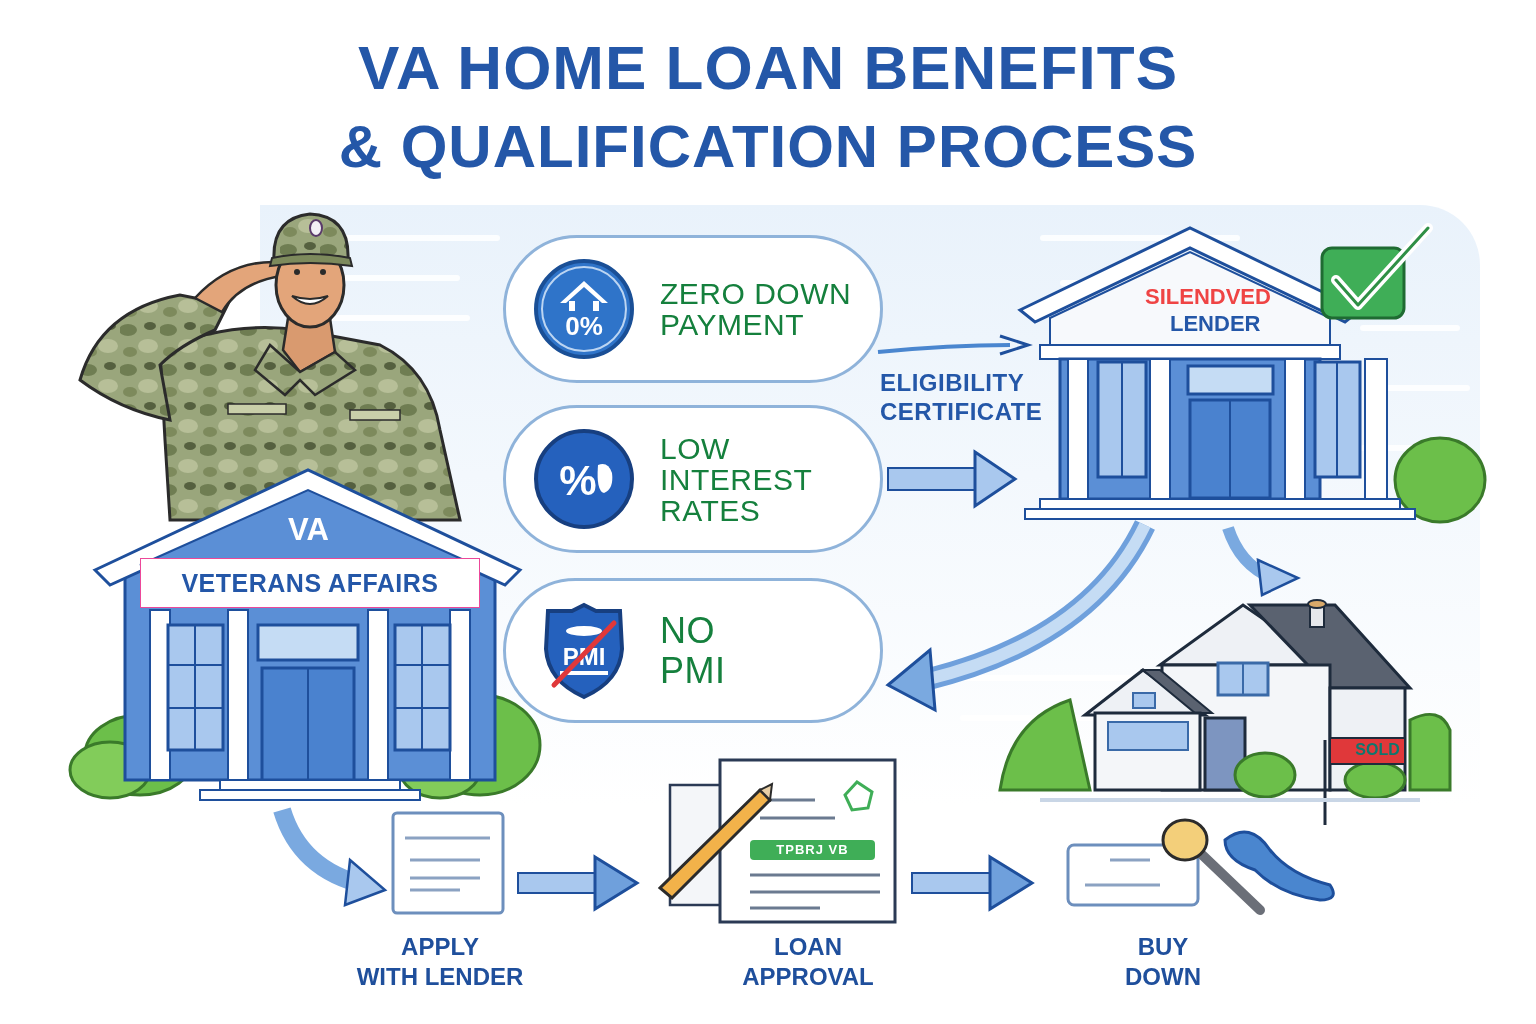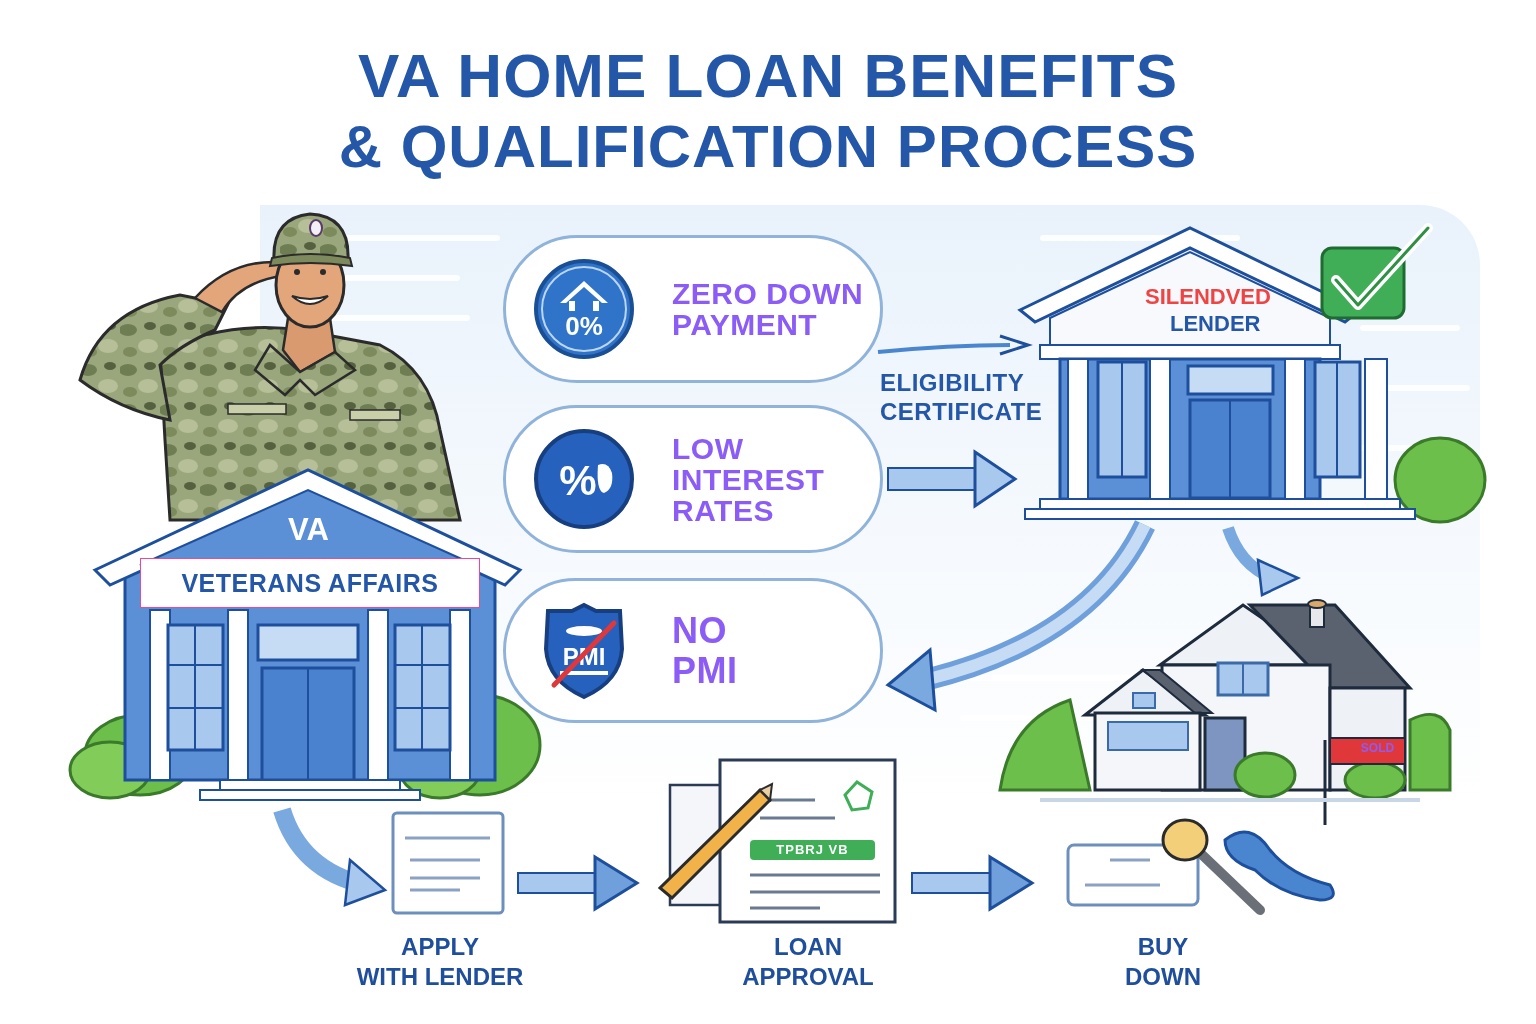--- a/index.html
+++ b/index.html
@@ -1,31 +1,31 @@
 <!DOCTYPE html>
 <html><head>
 <meta charset="utf-8">
 <style>
   * { box-sizing: border-box; margin: 0; padding: 0; }
   html, body { width: 1536px; height: 1024px; background: #ffffff; overflow: hidden; }
   body { font-family: "Liberation Sans", "DejaVu Sans", sans-serif; position: relative; color: #1f4f9c; }
 
   .title { position: absolute; left: 0; width: 1536px; text-align: center; font-weight: 700; color: #2457a8; letter-spacing: 1px; }
-  .title.l1 { top: 40px; font-size: 62px; }
+  .title.l1 { top: 32px; font-size: 62px; }
   .title.l2 { top: 112px; font-size: 60px; }
 
   .sky { position: absolute; left: 260px; top: 205px; width: 1220px; height: 600px;
          background: linear-gradient(180deg,#e9f2fb 0%, #f3f8fd 45%, #ffffff 100%);
          border-radius: 0 60px 0 0; }
   .stripe { position: absolute; height: 6px; background: #ffffff; border-radius: 3px; opacity: .85; }
 
   .pill { position: absolute; left: 503px; width: 380px; background: #ffffff; border: 3px solid #8fb3da;
           border-radius: 80px; display: flex; align-items: center; }
   .pill .icon { width: 104px; height: 104px; margin-left: 26px; flex: none; }
-  .pill .lbl { margin-left: 36px; font-weight: 700; font-size: 30px; line-height: 31px; color: #8b5cf6; white-space: pre-line; letter-spacing: .5px; }
+  .pill .lbl { margin-left: 24px; font-weight: 400; font-size: 30px; line-height: 31px; color: #15803d; white-space: pre-line; letter-spacing: .5px; }
   .pill.p3 .lbl { font-size: 36px; line-height: 40px; }
 
   .side-lbl { position: absolute; font-weight: 700; color: #2457a8; font-size: 24px; line-height: 29px; white-space: pre-line; letter-spacing: .5px; }
   .step-lbl { position: absolute; text-align: center; font-weight: 700; color: #1f4f9c; font-size: 24px; line-height: 30px; white-space: pre-line; width: 240px; }
 
   .svgabs { position: absolute; left: 0; top: 0; }
 </style>
 </head>
 <body>
 
@@ -231,21 +231,21 @@
   <rect x="1205" y="718" width="40" height="72" fill="#7d95c0" stroke="#1e2b3c" stroke-width="3"></rect>
 
   <ellipse cx="1265" cy="775" rx="30" ry="22" fill="#6cbf4a" stroke="#3a7a2a" stroke-width="3"></ellipse>
   <ellipse cx="1375" cy="780" rx="30" ry="18" fill="#6cbf4a" stroke="#3a7a2a" stroke-width="3"></ellipse>
 
   <line x1="1325" y1="740" x2="1325" y2="825" stroke="#1e2b3c" stroke-width="3"></line>
   <rect x="1330" y="738" width="75" height="26" fill="#e0383a" stroke="#1e2b3c" stroke-width="2"></rect>
 
   <line x1="1040" y1="800" x2="1420" y2="800" stroke="#c9d6e6" stroke-width="4"></line>
 </svg>
-<div style="position:absolute;left:1330px;top:741px;width:95px;text-align:center;font-weight:700;font-size:12px;color:#8b5cf6;">SOLD</div>
+<div style="position:absolute;left:1330px;top:741px;width:95px;text-align:center;font-weight:700;font-size:16px;color:#0f766e;">SOLD</div>
 
 <svg class="svgabs" width="1536" height="1024" style="pointer-events:none">
 
   <g>
     <rect x="393" y="813" width="110" height="100" rx="4" fill="#ffffff" stroke="#6d8fbd" stroke-width="3"></rect>
     <line x1="405" y1="838" x2="490" y2="838" stroke="#8ba2c2" stroke-width="3"></line>
     <line x1="410" y1="860" x2="480" y2="860" stroke="#8ba2c2" stroke-width="3"></line>
     <line x1="410" y1="878" x2="480" y2="878" stroke="#8ba2c2" stroke-width="3"></line>
     <line x1="410" y1="890" x2="460" y2="890" stroke="#8ba2c2" stroke-width="3"></line>
   </g>

